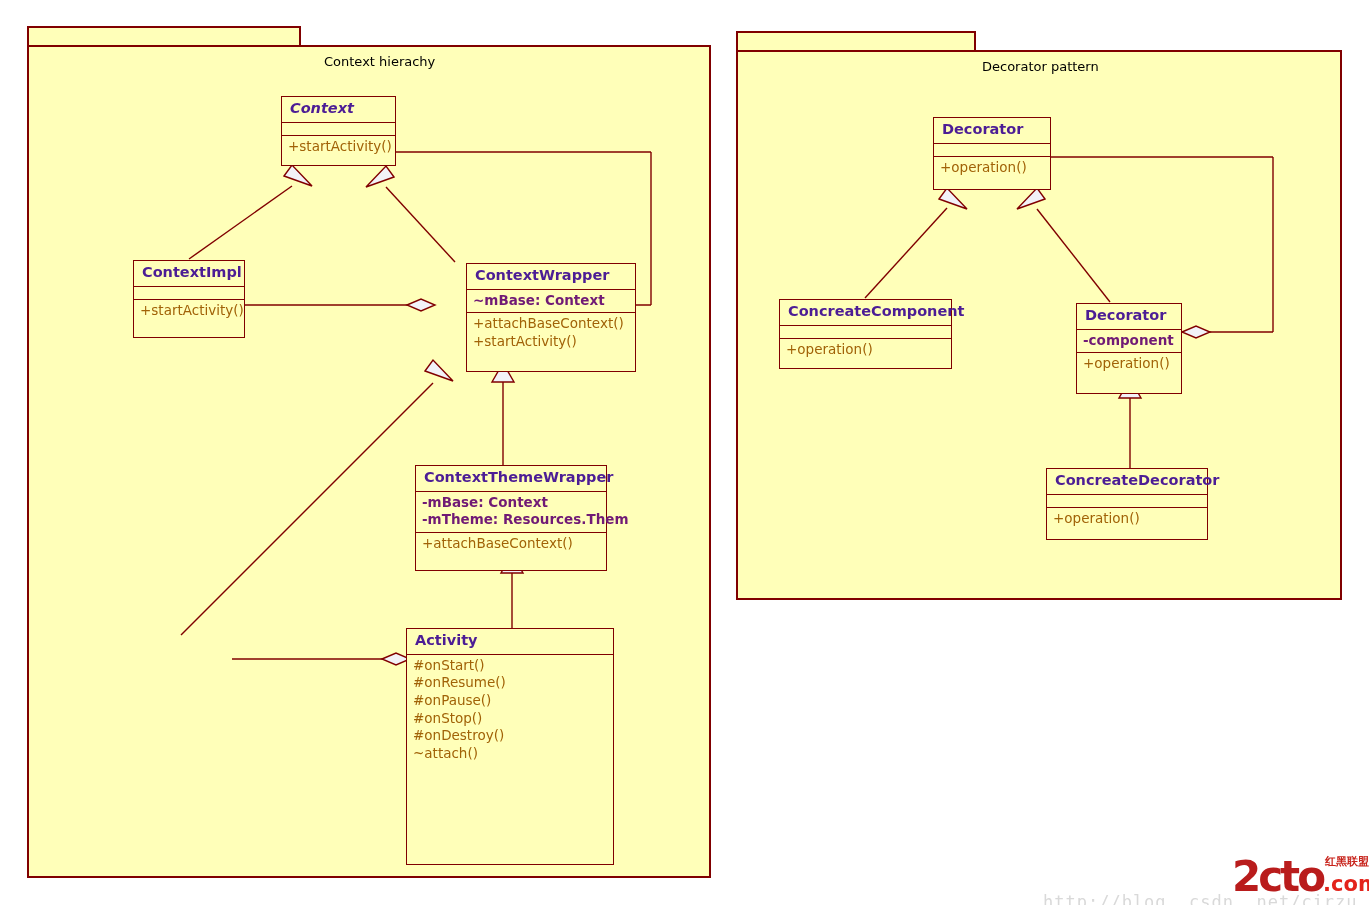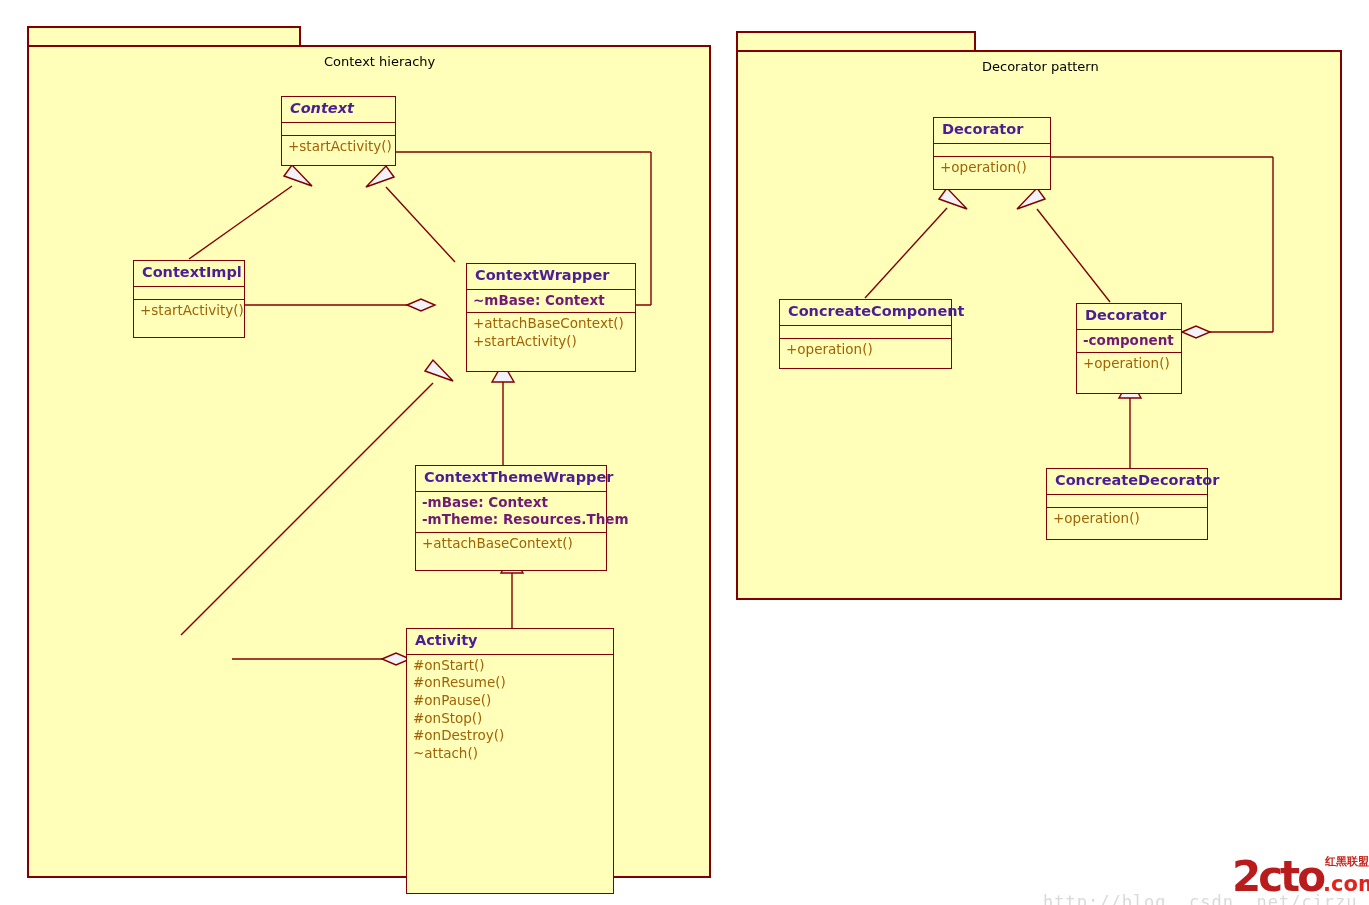--- a/index.html
+++ b/index.html
@@ -242,21 +242,21 @@
     <div class="cls-attrs">
       <div class="memline">-mBase: Context</div>
       <div class="memline">-mTheme: Resources.Them</div>
     </div>
     <div class="cls-ops">
       <div class="memline">+attachBaseContext()</div>
     </div>
   </div>
 
 
-  <div class="cls" style="left:406px; top:628px; width:208px; height:266px;">
+  <div class="cls" style="left:406px; top:628px; width:208px; height:237px;">
     <div class="cls-name">Activity</div>
     <div class="cls-ops">
       <div class="memline">#onStart()</div>
       <div class="memline">#onResume()</div>
       <div class="memline">#onPause()</div>
       <div class="memline">#onStop()</div>
       <div class="memline">#onDestroy()</div>
       <div class="memline">~attach()</div>
     </div>
   </div>

